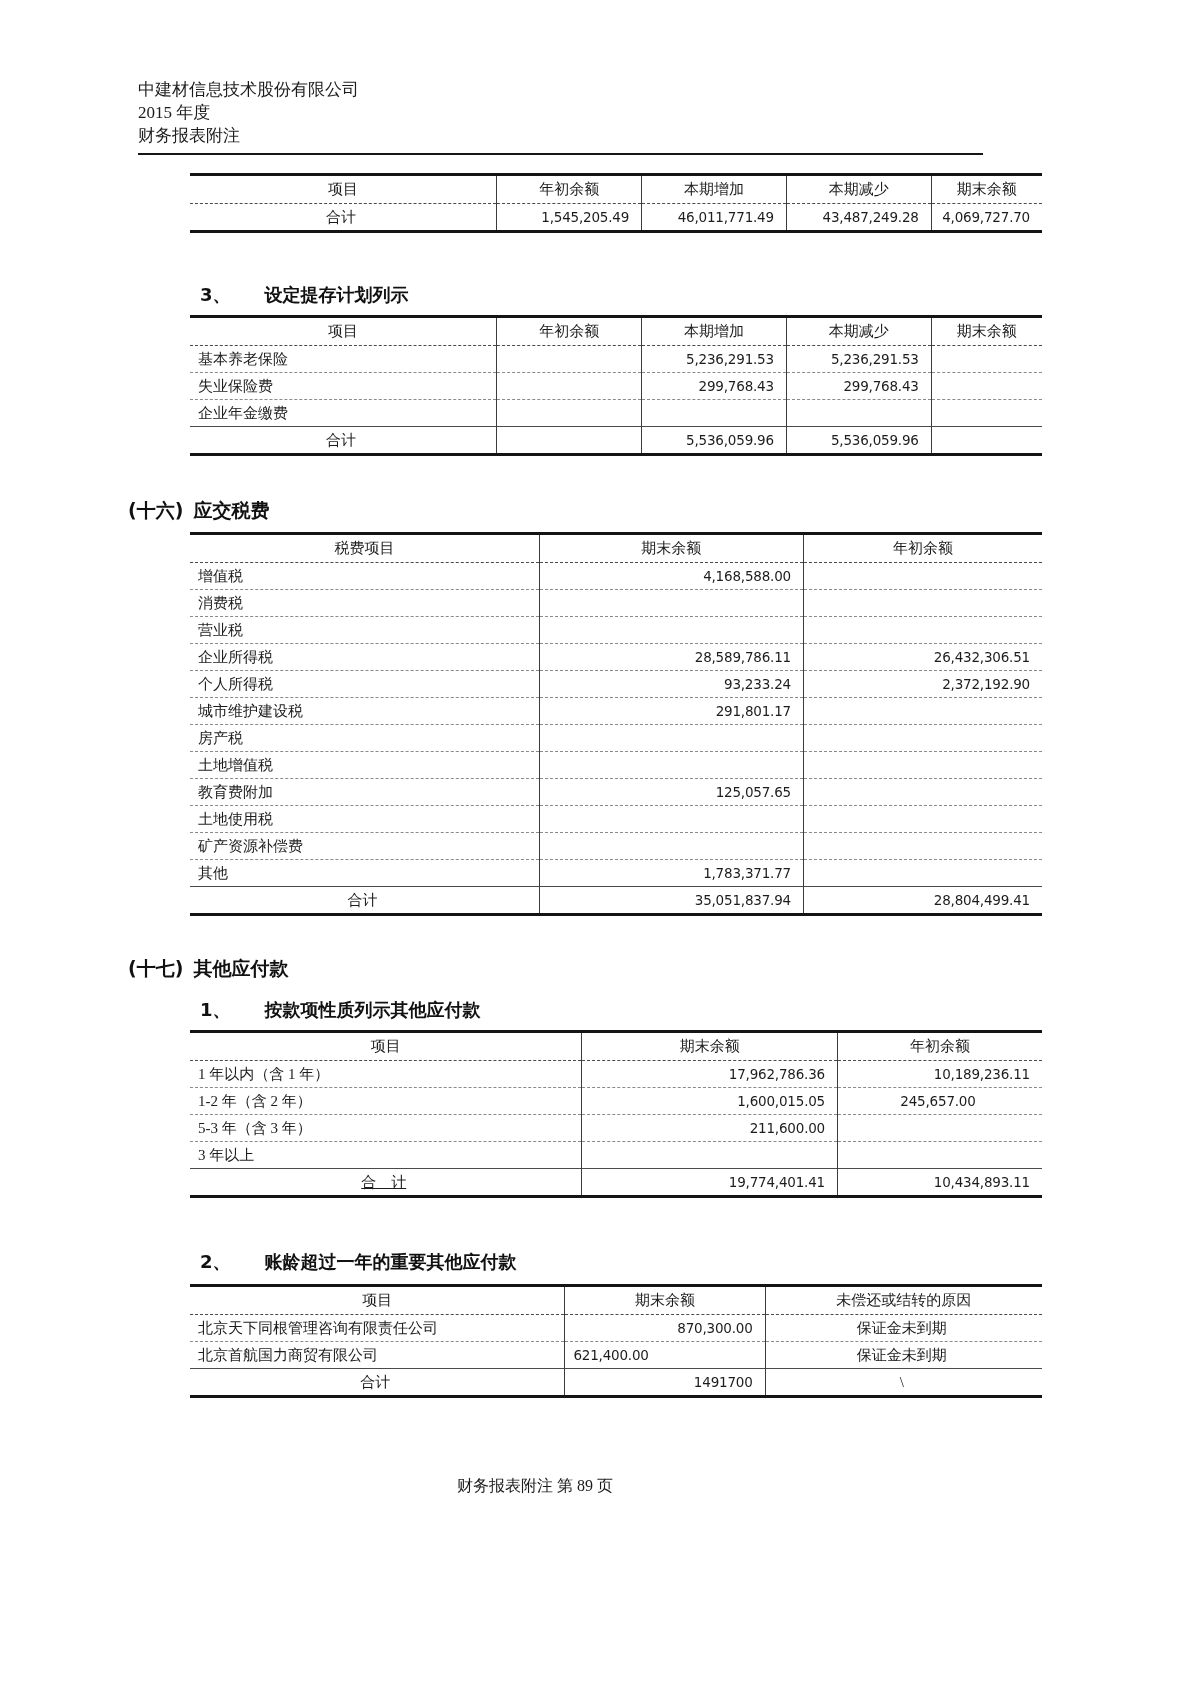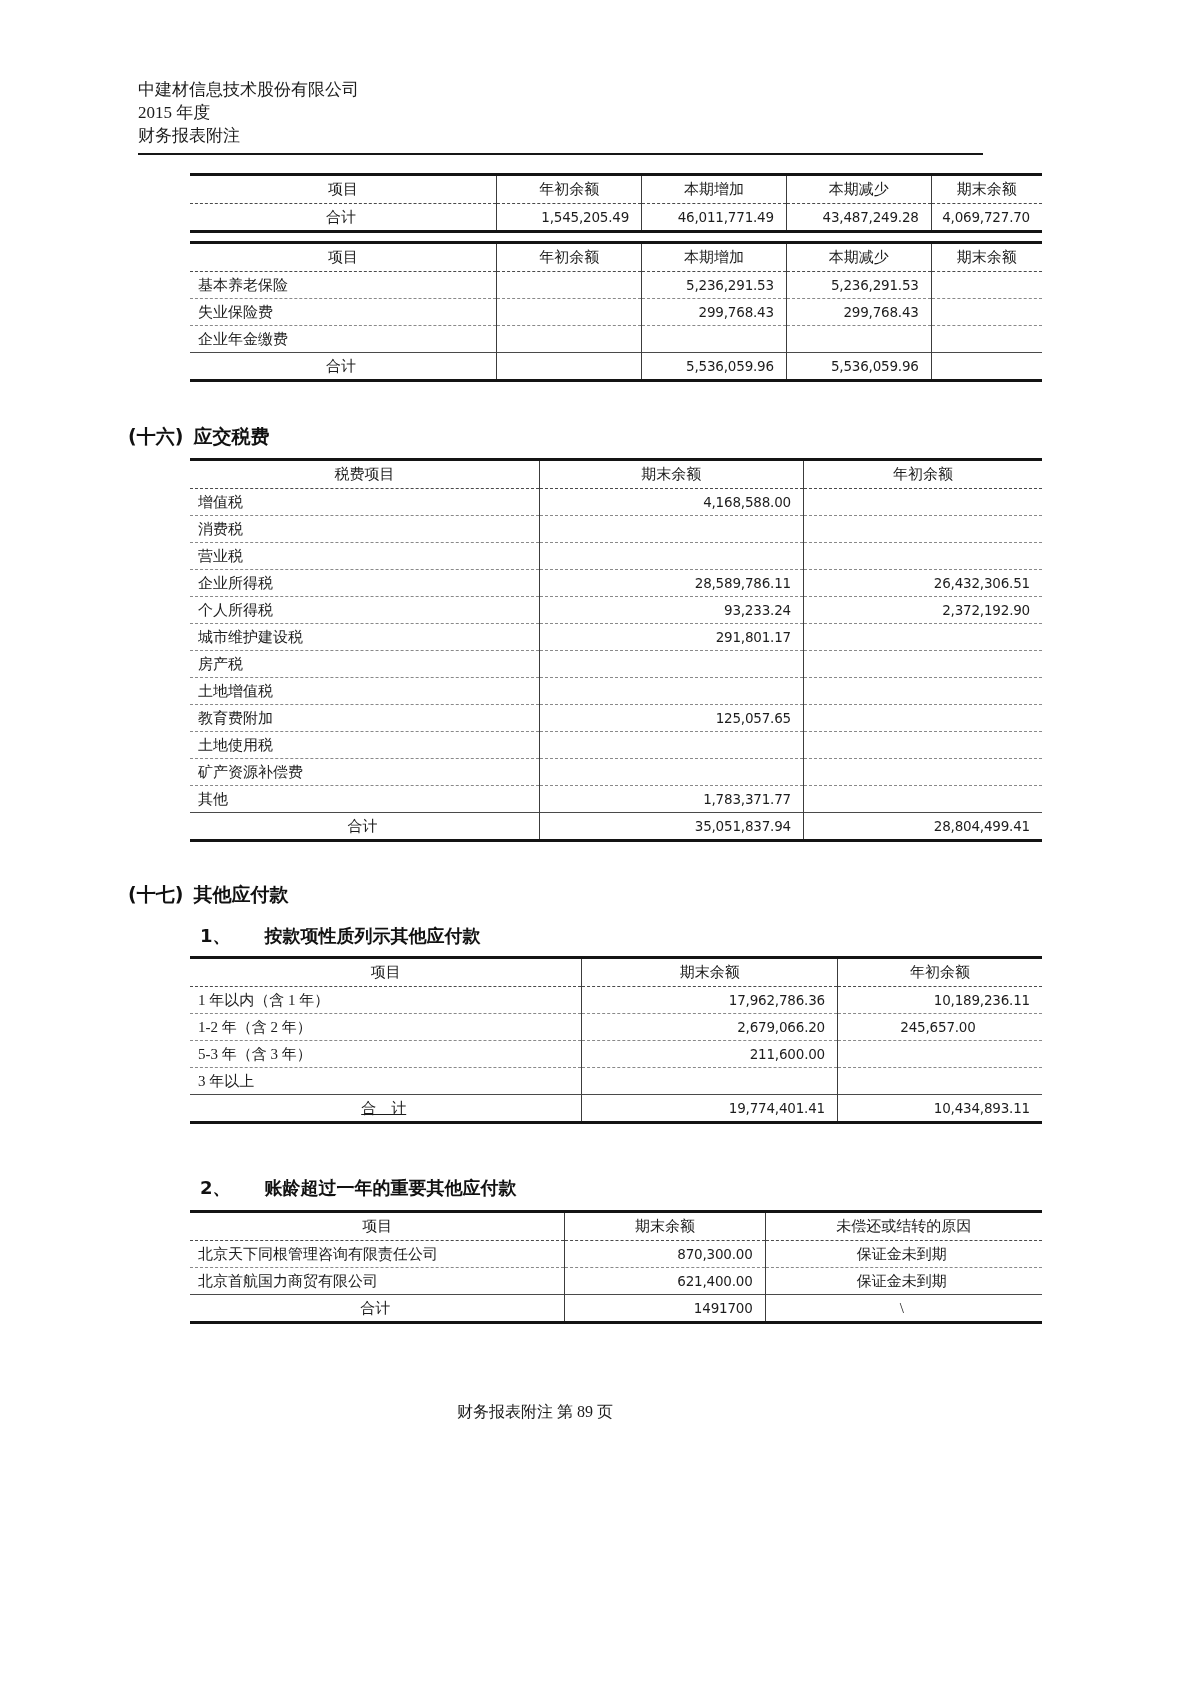--- a/index.html
+++ b/index.html
@@ -96,20 +96,23 @@
         <tr class="total">
           <td style="text-align: center;">合计</td>
           <td class="num" style="text-align: right;">1,545,205.49</td>
           <td class="num" style="text-align: right;">46,011,771.49</td>
           <td class="num" style="text-align: right;">43,487,249.28</td>
           <td class="num" style="text-align: right;">4,069,727.70</td>
         </tr>
       </tbody>
     </table>
 
+  <h3 class="sub-heading mt-sub3">
+    <span class="h-num">3、</span><span class="h-title">设定提存计划列示</span>
+  </h3>
   <table class="fin-table mt-t2">
       <colgroup>
         <col style="width: 36%;">
         <col style="width: 17%;">
         <col style="width: 17%;">
         <col style="width: 17%;">
         <col style="width: 13%;">
       </colgroup>
       <thead>
         <tr>
@@ -258,21 +261,21 @@
         </tr>
       </thead>
       <tbody>
         <tr>
           <td style="text-align: left;">1 年以内（含 1 年）</td>
           <td class="num" style="text-align: right;">17,962,786.36</td>
           <td class="num" style="text-align: right;">10,189,236.11</td>
         </tr>
         <tr>
           <td style="text-align: left;">1-2 年（含 2 年）</td>
-          <td class="num" style="text-align: right;">2,679,066.20</td>
+          <td class="num" style="text-align: right;">1,600,015.05</td>
           <td class="num" style="text-align: center;">245,657.00</td>
         </tr>
         <tr>
           <td style="text-align: left;">5-3 年（含 3 年）</td>
           <td class="num" style="text-align: right;">211,600.00</td>
           <td class="num" style="text-align: right;"></td>
         </tr>
         <tr>
           <td style="text-align: left;">3 年以上</td>
           <td class="num" style="text-align: right;"></td>
@@ -303,21 +306,21 @@
         </tr>
       </thead>
       <tbody>
         <tr>
           <td style="text-align: left;">北京天下同根管理咨询有限责任公司</td>
           <td class="num" style="text-align: right;">870,300.00</td>
           <td style="text-align: center;">保证金未到期</td>
         </tr>
         <tr>
           <td style="text-align: left;">北京首航国力商贸有限公司</td>
-          <td class="num" style="text-align: right;">621,400.00</td>
+          <td class="num" style="">621,400.00</td>
           <td style="text-align: center;">保证金未到期</td>
         </tr>
         <tr class="total">
           <td style="text-align: center;">合计</td>
           <td class="num" style="text-align: right;">1491700</td>
           <td style="text-align: center;">\</td>
         </tr>
       </tbody>
     </table>
 

